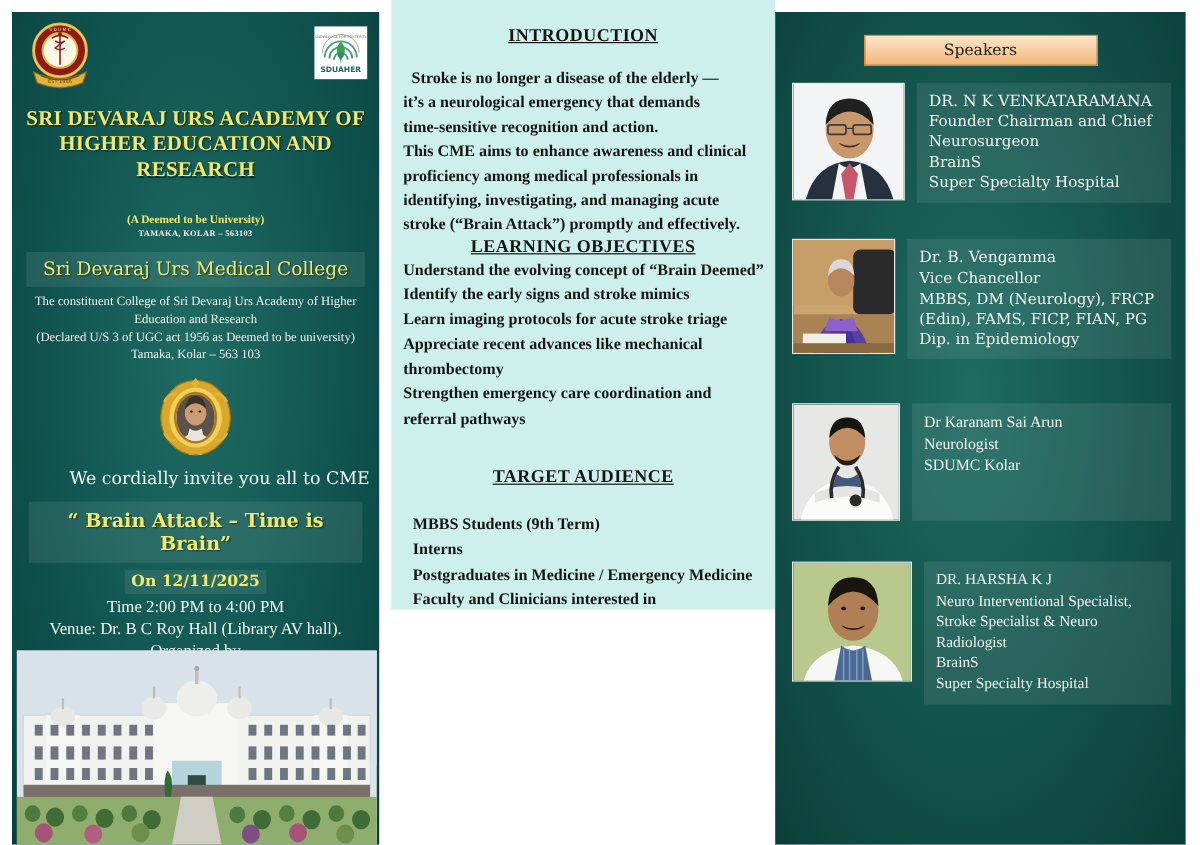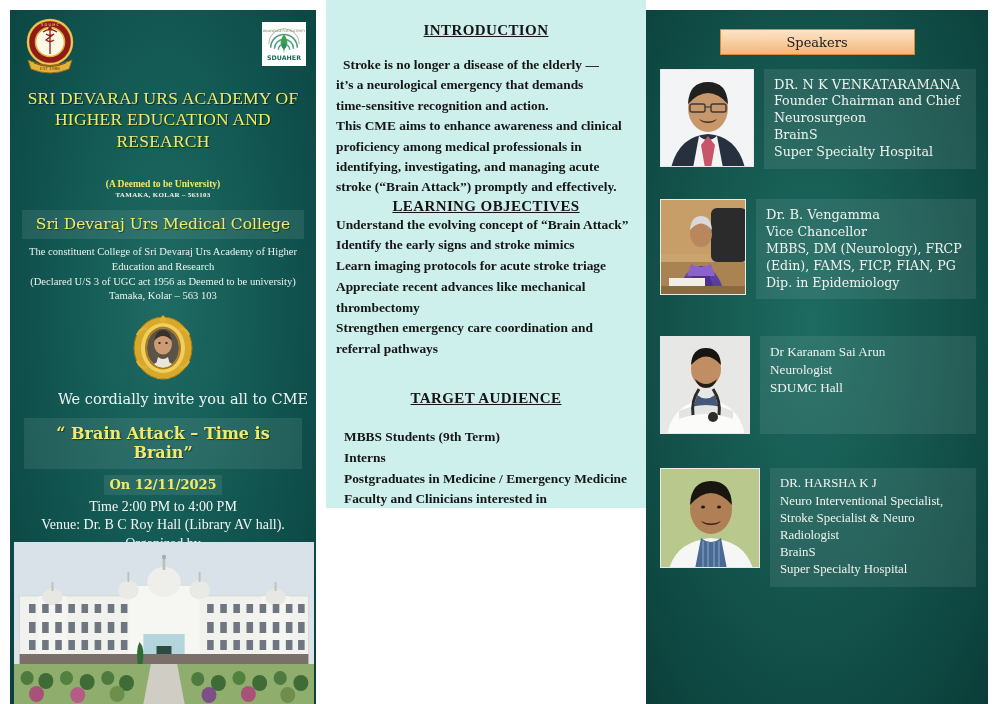--- a/index.html
+++ b/index.html
@@ -43,21 +43,21 @@
     width: 44px; height: 44px;
     background: #ffffff;
     display: flex; align-items: center; justify-content: center;
   }
 
   .academy-title {
     margin-top: 4px;
     text-align: center;
     color: #f2ea6a;
     font-family: "Liberation Serif", serif;
-    font-weight: normal;
+    font-weight: bold;
     font-size: 17.5px;
     line-height: 1.22;
     letter-spacing: 0.2px;
     text-shadow: 1px 1px 1px rgba(0,0,0,.55);
     padding: 0 4px;
   }
   .deemed {
     margin-top: 26px;
     text-align: center;
     color: #f2ea6a;
@@ -483,21 +483,21 @@
       <div>it’s a neurological emergency that demands</div>
       <div>time-sensitive recognition and action.</div>
       <div>This CME aims to enhance awareness and clinical</div>
       <div>proficiency among medical professionals in</div>
       <div>identifying, investigating, and managing acute</div>
       <div>stroke (“Brain Attack”) promptly and effectively.</div>
     </div>
 
     <div class="mid-h sp-lo">LEARNING OBJECTIVES</div>
     <ul class="mid-list">
-      <li>Understand the evolving concept of “Brain Attack”</li>
+      <li>Understand the evolving concept of “Brain Deemed”</li>
       <li>Identify the early signs and stroke mimics</li>
       <li>Learn imaging protocols for acute stroke triage</li>
       <li>Appreciate recent advances like mechanical</li>
       <li>thrombectomy</li>
       <li>Strengthen emergency care coordination and</li>
       <li> referral pathways</li>
     </ul>
 
     <div class="mid-h sp-ta">TARGET AUDIENCE</div>
     <ul class="mid-list sp-aud">
@@ -573,21 +573,21 @@
             <path d="M6 98 q6 -32 39 -36 q33 4 39 36 z" fill="#fbfbfa"></path>
             <path d="M36 58 q9 7 18 0 l4 14 h-26z" fill="#44597a"></path>
             <path d="M18 74 q27 -12 54 0 l0 8 q-27 -10 -54 0z" fill="#e4e4e2"></path>
             <path d="M38 52 q-8 12 -6 26 M52 52 q8 12 6 26" stroke="#2b2b2b" stroke-width="3" fill="none"></path>
             <circle cx="52" cy="80" r="5" fill="#2b2b2b"></circle>
           </svg>
         </div>
         <div class="spk-card">
           <div class="nm">Dr Karanam Sai Arun</div>
           <div>Neurologist</div>
-          <div>SDUMC Hall</div>
+          <div>SDUMC Kolar</div>
         </div>
       </div>
 
       <div class="spk spk4">
         <div class="spk-photo" style="width:100px;height:100px;">
           <svg viewBox="0 0 100 100" width="100" height="100">
             <rect width="100" height="100" fill="#b9c98e"></rect>
             <ellipse cx="50" cy="40" rx="21" ry="25" fill="#b07f55"></ellipse>
             <path d="M29 36 q21 -24 42 0 q-1 -24 -21 -24 q-20 0 -21 24z" fill="#191610"></path>
             <path d="M40 52 q10 5 20 0 q-3 4 -10 4 q-7 0 -10 -4z" fill="#3a2416"></path>

